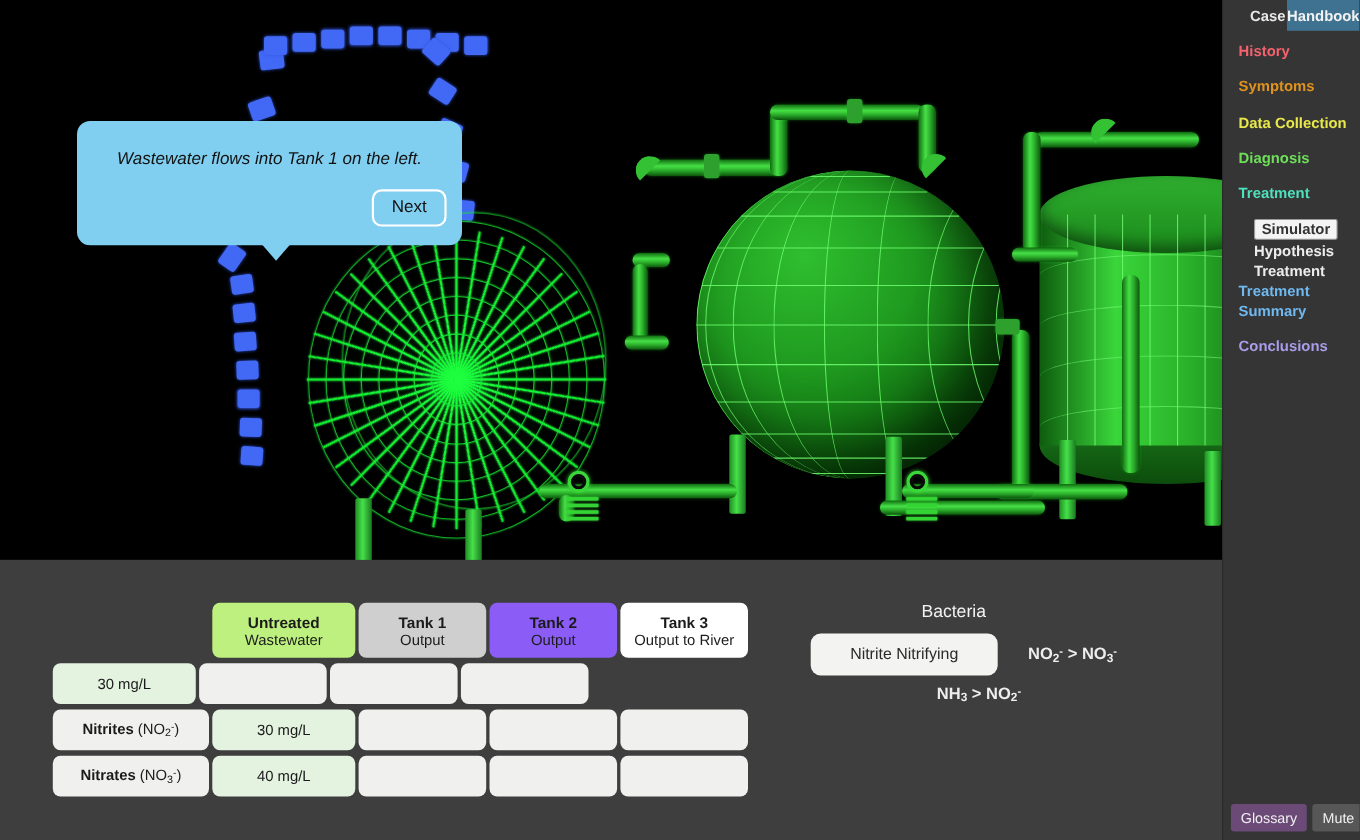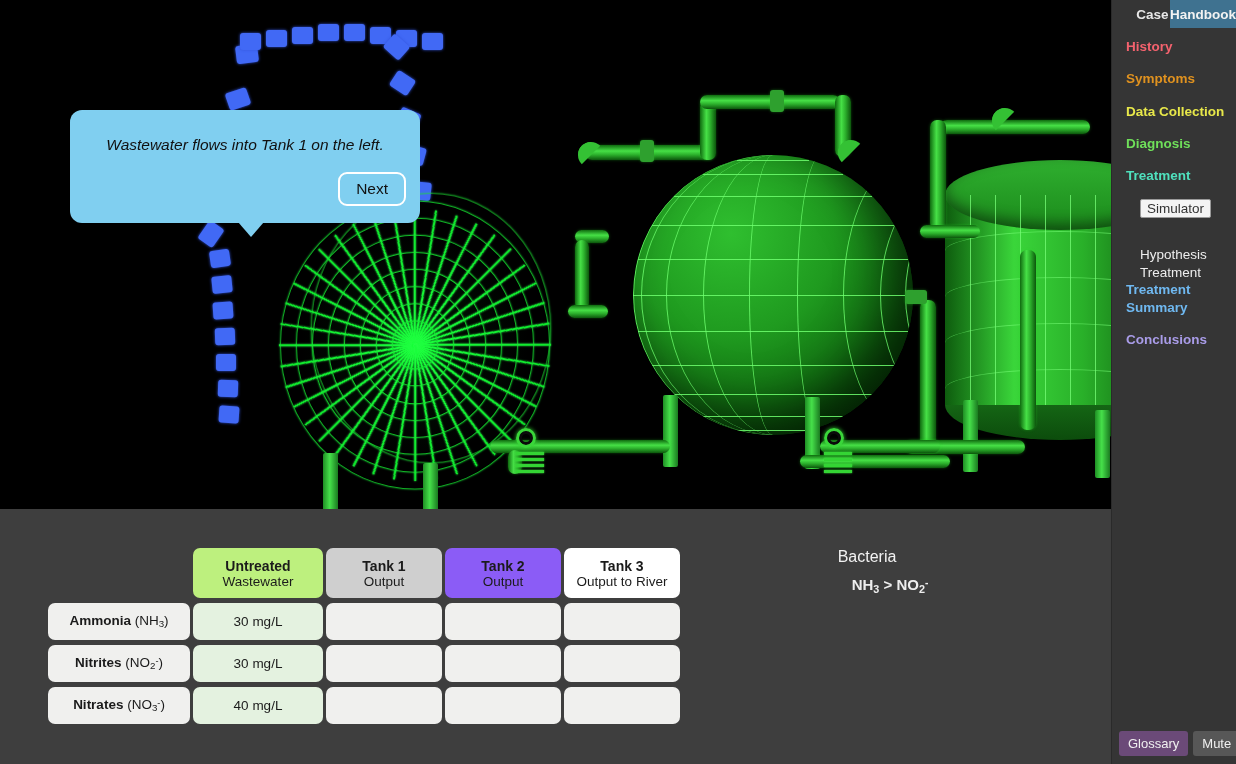--- a/index.html
+++ b/index.html
@@ -185,22 +185,22 @@
     font-size:13.5px; font-weight:bold; cursor:pointer;
   }
   .tab.active { background:#353535; color:#e8e8e8;padding-left:23px; }
   .tab.inactive { background:#3f7290; color:#f2f2f2; }
   #nav { padding:10px 0 0 14px; }
   .nav-item {
     font-size:13.5px; font-weight:bold; margin-bottom:15px;
     cursor:pointer; line-height:1.28;
   }
   .sub-item {
-    font-size:13.5px; font-weight:normal; color:#ededed;
-    margin:0 0 27px 14px; cursor:pointer;
+    font-size:13.5px; font-weight:bold; color:#ededed;
+    margin:0 0 2px 14px; cursor:pointer;
   }
   .sub-item.sel {
     display:inline-block; background:#f4f4f4; color:#333;
     border:1px solid #9a9a9a; border-radius:2px; padding:1px 6px;
   }
   #bottom-btns { position:absolute; left:7px; bottom:8px; display:flex; gap:5px; }
   .bb {
     font-size:13px; color:#f0f0f0; padding:5px 9px; border-radius:3px;
     border:none; cursor:pointer; font-family:"Liberation Sans", sans-serif;
   }
@@ -402,23 +402,20 @@
           <div class="cell hdr" style="background:#8b5cf6">
             <b>Tank 2</b>
             <span>Output</span>
           </div>
           <div class="cell hdr" style="background:#ffffff">
             <b>Tank 3</b>
             <span>Output to River</span>
           </div>
         </div>
         <div class="trow">
-          <div class="cell label">
-            <span><b>Ammonia</b> (NH<sub>3</sub>)</span>
-          </div>
           <div class="cell val">30 mg/L</div>
           <div class="cell empty"></div>
           <div class="cell empty"></div>
           <div class="cell empty"></div>
         </div>
         <div class="trow">
           <div class="cell label">
             <span><b>Nitrites</b> (NO<sub>2</sub><sup>-</sup>)</span>
           </div>
           <div class="cell val">30 mg/L</div>
@@ -433,20 +430,24 @@
           <div class="cell val">40 mg/L</div>
           <div class="cell empty"></div>
           <div class="cell empty"></div>
           <div class="cell empty"></div>
         </div>
       </div>
 
     <div id="bacteria">
       <div id="bact-title">Bacteria</div>
       <div id="bact-list">
+          <div class="bact-row">
+            <button class="bact-btn">Nitrite Nitrifying</button>
+            <div class="bact-eq">NO<sub>2</sub><sup>-</sup> &gt; NO<sub>3</sub><sup>-</sup></div>
+          </div>
           <div class="bact-row">
             <div class="bact-eq">NH<sub>3</sub> &gt; NO<sub>2</sub><sup>-</sup></div>
           </div>
         </div>
     </div>
   </div>
 
   <div id="sidebar">
     <div id="tabs">
         <div class="tab active">Case</div>

